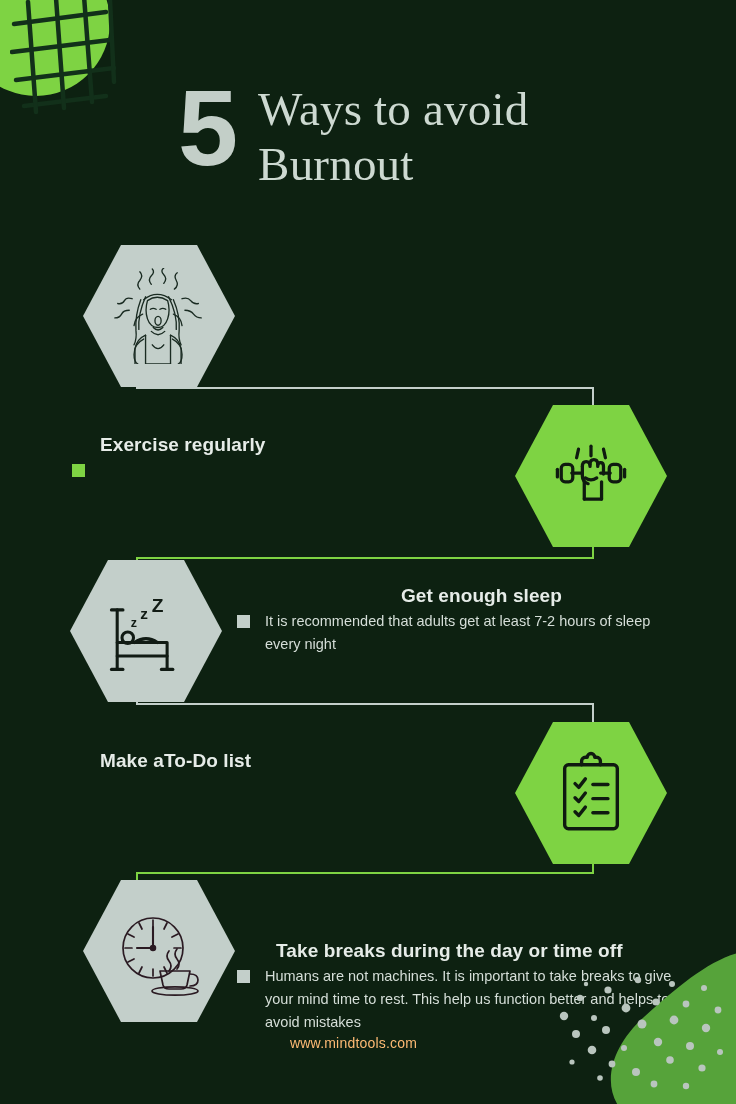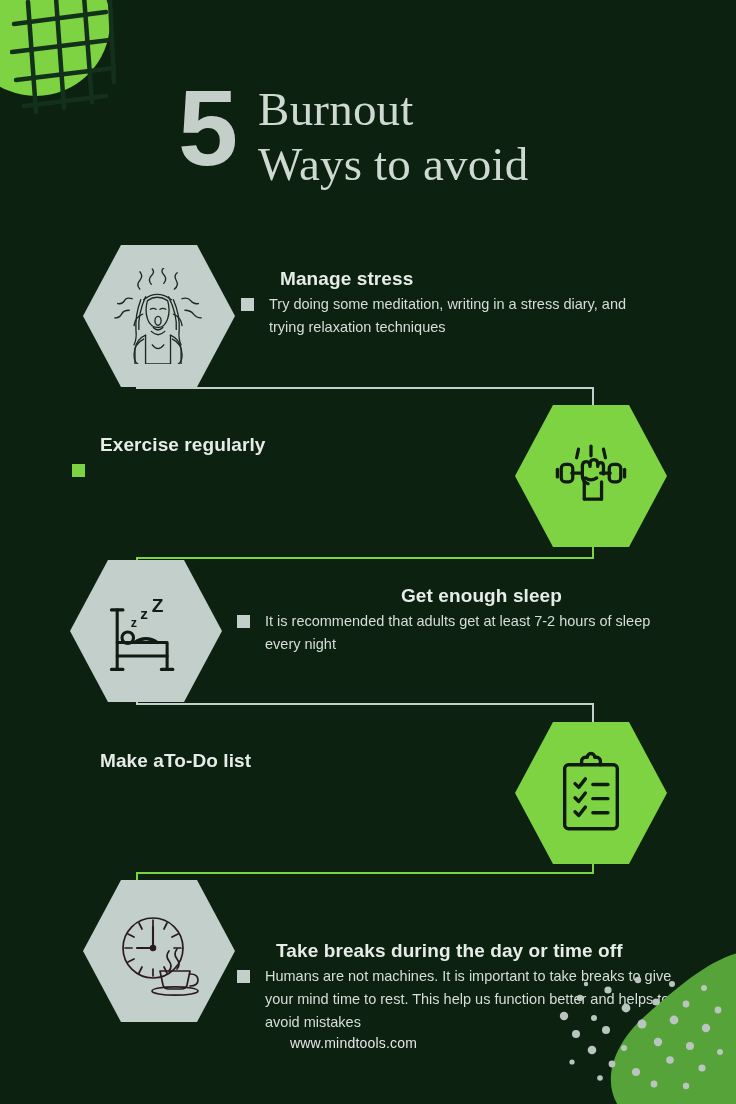--- a/index.html
+++ b/index.html
@@ -131,21 +131,21 @@
   }
 
   
   .block.left-side .block-head { margin-left: 28px; }
 
   .footer {
     position: absolute;
     left: 290px;
     top: 1035px;
     font-size: 14px;
-    color: #e5e5e5;
+    color: #fdba74;
     letter-spacing: 0.2px;
   }
 </style>
 </head>
 <body>
 
 <div class="poster">
 
   <div class="deco-circle"></div>
   <svg class="deco-grid" viewBox="0 0 170 160">
@@ -157,22 +157,22 @@
       <path d="M18,12 L26,122"></path>
       <path d="M46,8 L54,118"></path>
       <path d="M74,6 L82,112"></path>
       <path d="M100,10 L104,92"></path>
     </g>
   </svg>
 
   <div class="title-wrap">
     <div class="big-number">5</div>
     <div class="title-lines">
+      <div class="title-line">Ways to avoid</div>
       <div class="title-line">Burnout</div>
-      <div class="title-line">Ways to avoid</div>
     </div>
   </div>
 
   <div class="conn" style="left:136px; top:372px; width:460px; height:42px;">
     <div class="seg" style="left:0; top:0; width:1.6px; height:16px; background:#c3cfca;"></div>
     <div class="seg" style="left:0; top:15px; width:458px; height:1.6px; background:#c3cfca;"></div>
     <div class="seg" style="left:456px; top:15px; width:1.6px; height:28px; background:#c3cfca;"></div>
   </div>
 
   <div class="conn" style="left:136px; top:540px; width:460px; height:36px;">
@@ -228,27 +228,20 @@
         <path d="M43,80 q6,8 12,0"></path>
 
         <path d="M34,74 q-10,5 -10,16 q0,8 4,10"></path>
         <path d="M64,74 q10,5 10,16 q0,8 -4,10"></path>
         <path d="M33,48 q-8,3 -9,12"></path>
         <path d="M65,48 q8,3 9,12"></path>
       </g>
     </svg>
   </div>
 
-  <div class="block" style="left:241px; top:268px; width:420px;">
-    <div class="block-head" style="margin-left:39px;">Manage stress</div>
-    <div class="block-body-row">
-      <div class="bullet gray"></div>
-      <div class="block-body">Try doing some meditation, writing in a stress diary, and trying relaxation techniques</div>
-    </div>
-  </div>
 
   <div class="hex green" style="left:515px; top:405px;">
     <svg width="96" height="96" viewBox="0 0 100 100">
       <g fill="none" stroke="#0f1a10" stroke-width="3.4" stroke-linecap="round" stroke-linejoin="round">
 
         <path d="M37,22 l-2,9"></path>
         <path d="M50,19 l0,10"></path>
         <path d="M63,22 l2,9"></path>
 
         <path d="M30,47 l10,0"></path>

